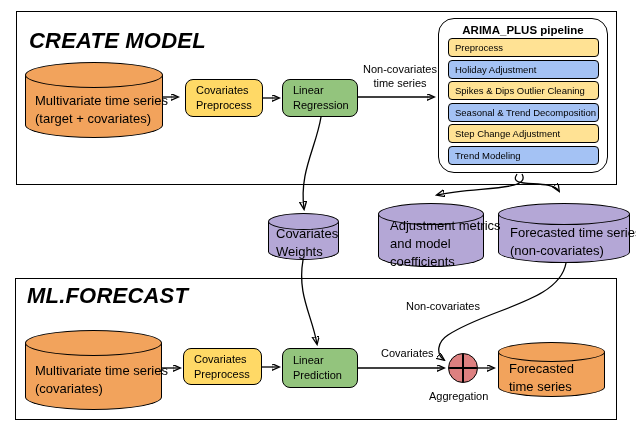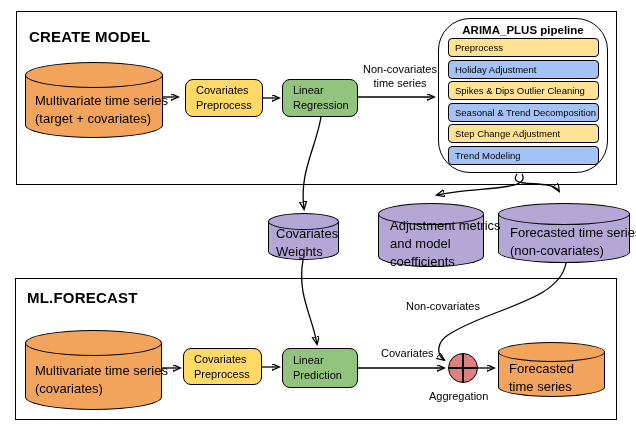--- a/index.html
+++ b/index.html
@@ -6,21 +6,21 @@
   #canvas {
     position:relative; width:636px; height:438px; background:#ffffff;
     font-family:"Liberation Sans", sans-serif; color:#000; overflow:hidden;
   }
   .section {
     position:absolute; border:1.6px solid #000; background:transparent; box-sizing:border-box;
   }
   #create-model-box { left:16px; top:11px; width:601px; height:174px; }
   #ml-forecast-box  { left:15px; top:278px; width:602px; height:142px; }
   .section-title {
-    position:absolute; font-weight:bold; font-size:15px; letter-spacing:0.2px; white-space:pre;
+    position:absolute; font-weight:bold; font-size:22px; letter-spacing:0.2px; white-space:pre;font-style:italic;
   }
   
   .node {
     position:absolute; box-sizing:border-box; background:var(--fill,#ccc);
     border:1.4px solid #000; border-radius:8px;
     display:flex; align-items:center; padding-left:10px;
     font-size:11px; line-height:1.32; white-space:pre;
   }
   
   .cyl { position:absolute; }
@@ -36,21 +36,21 @@
     box-sizing:border-box; z-index:1;
   }
   .cyl-label {
     position:absolute; left:0; right:0; top:calc(var(--ry)*1.6); bottom:0; z-index:3;
     display:flex; align-items:center; padding-left:10px;
     font-size:13px; line-height:1.38; white-space:pre;
   }
   
   .pipeline {
     position:absolute; left:438px; top:18px; width:170px; height:155px;
-    background:#fff; border:1.5px solid #000; border-radius:32px; box-sizing:border-box;
+    background:#fff; border:1.5px solid #000; border-radius:16px; box-sizing:border-box;
   }
   .pipeline-title {
     position:absolute; left:0; right:0; top:5px; text-align:center;
     font-weight:bold; font-size:11.5px; white-space:pre;
   }
   .pipeline-steps {
     position:absolute; left:9px; right:8px; top:19px;
     display:flex; flex-direction:column; gap:2.6px;
   }
   .prow {
@@ -80,21 +80,21 @@
 </style>
 </head>
 <body>
 
 <div id="canvas">
 
   <div class="section" id="create-model-box">
     <div class="section-title" style="left:12px; top:16px;">CREATE MODEL</div>
   </div>
   <div class="section" id="ml-forecast-box">
-    <div class="section-title" style="left:11px; top:10px;">ML.FORECAST</div>
+    <div class="section-title" style="left:11px; top:4px;">ML.FORECAST</div>
   </div>
 
   <div class="cyl" style="left: 25px; top: 62px; width: 138px; height: 76px; --ry: 13px; --fill: #F2A35C;">
     <div class="cyl-top"></div>
     <div class="cyl-body"></div>
     <div class="cyl-label">Multivariate time series
 (target + covariates)</div>
   </div>
 
   <div class="node" style="left: 185px; top: 79px; width: 78px; height: 38px; --fill: #FFD966;">Covariates

